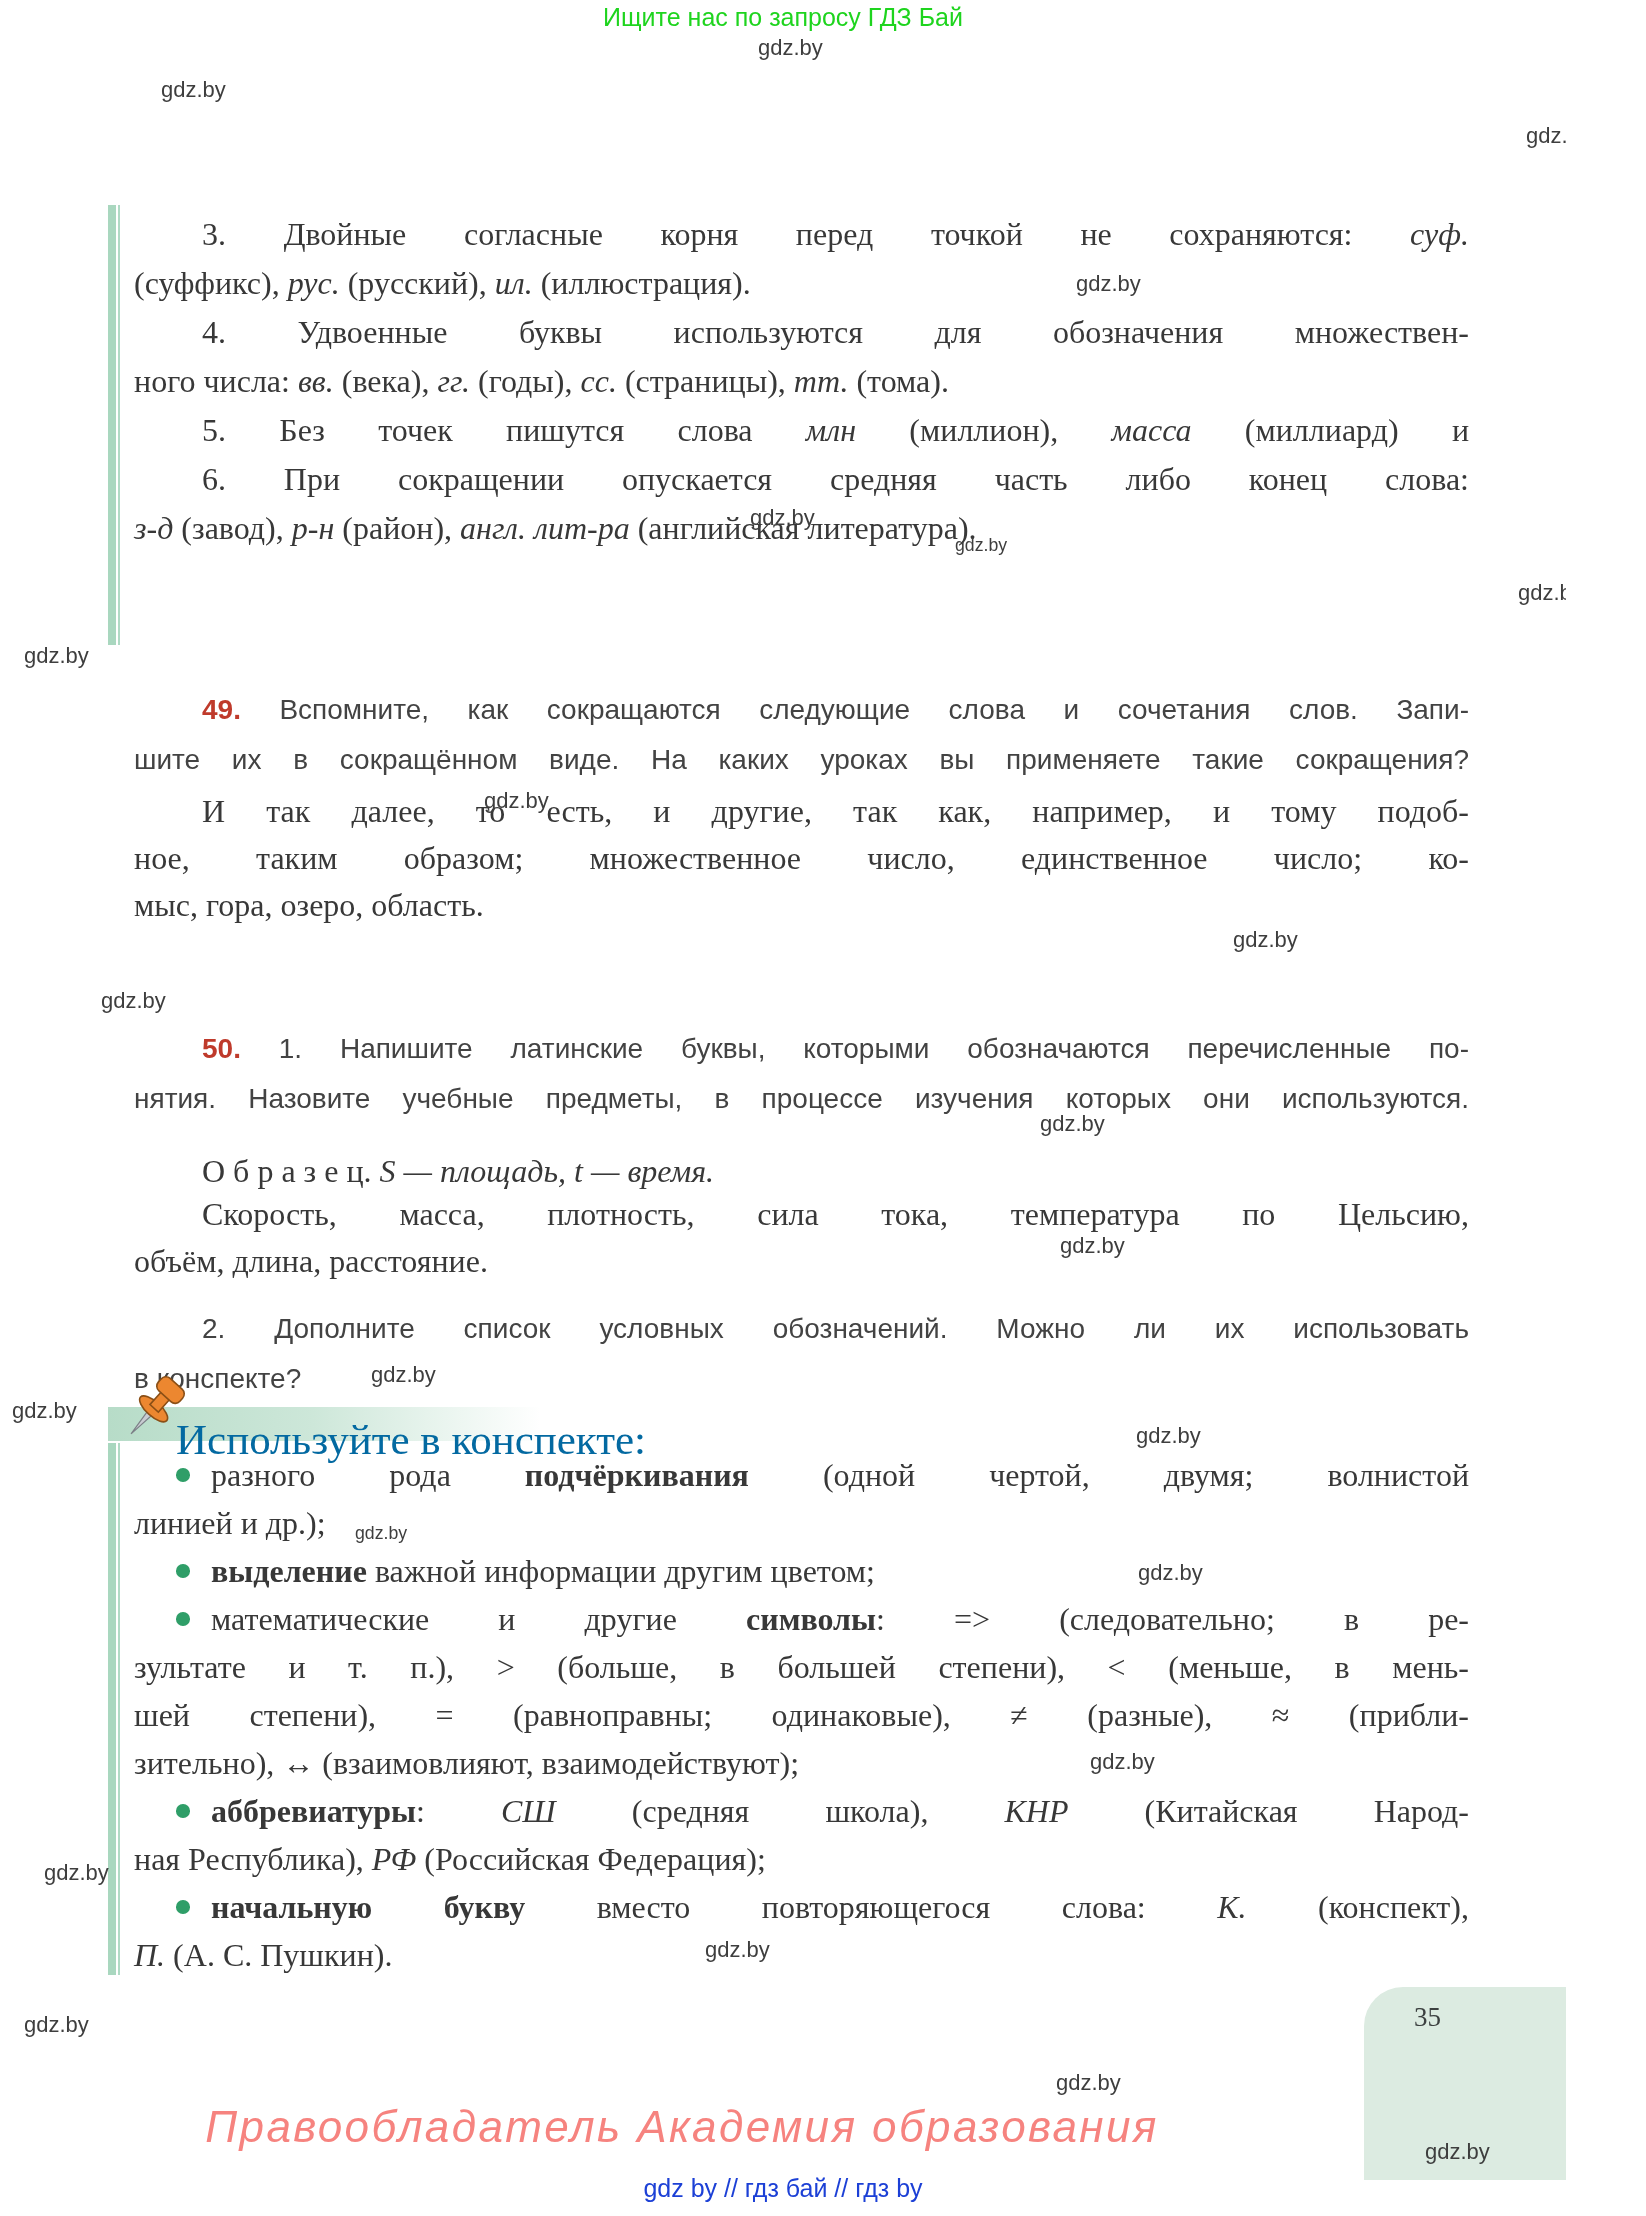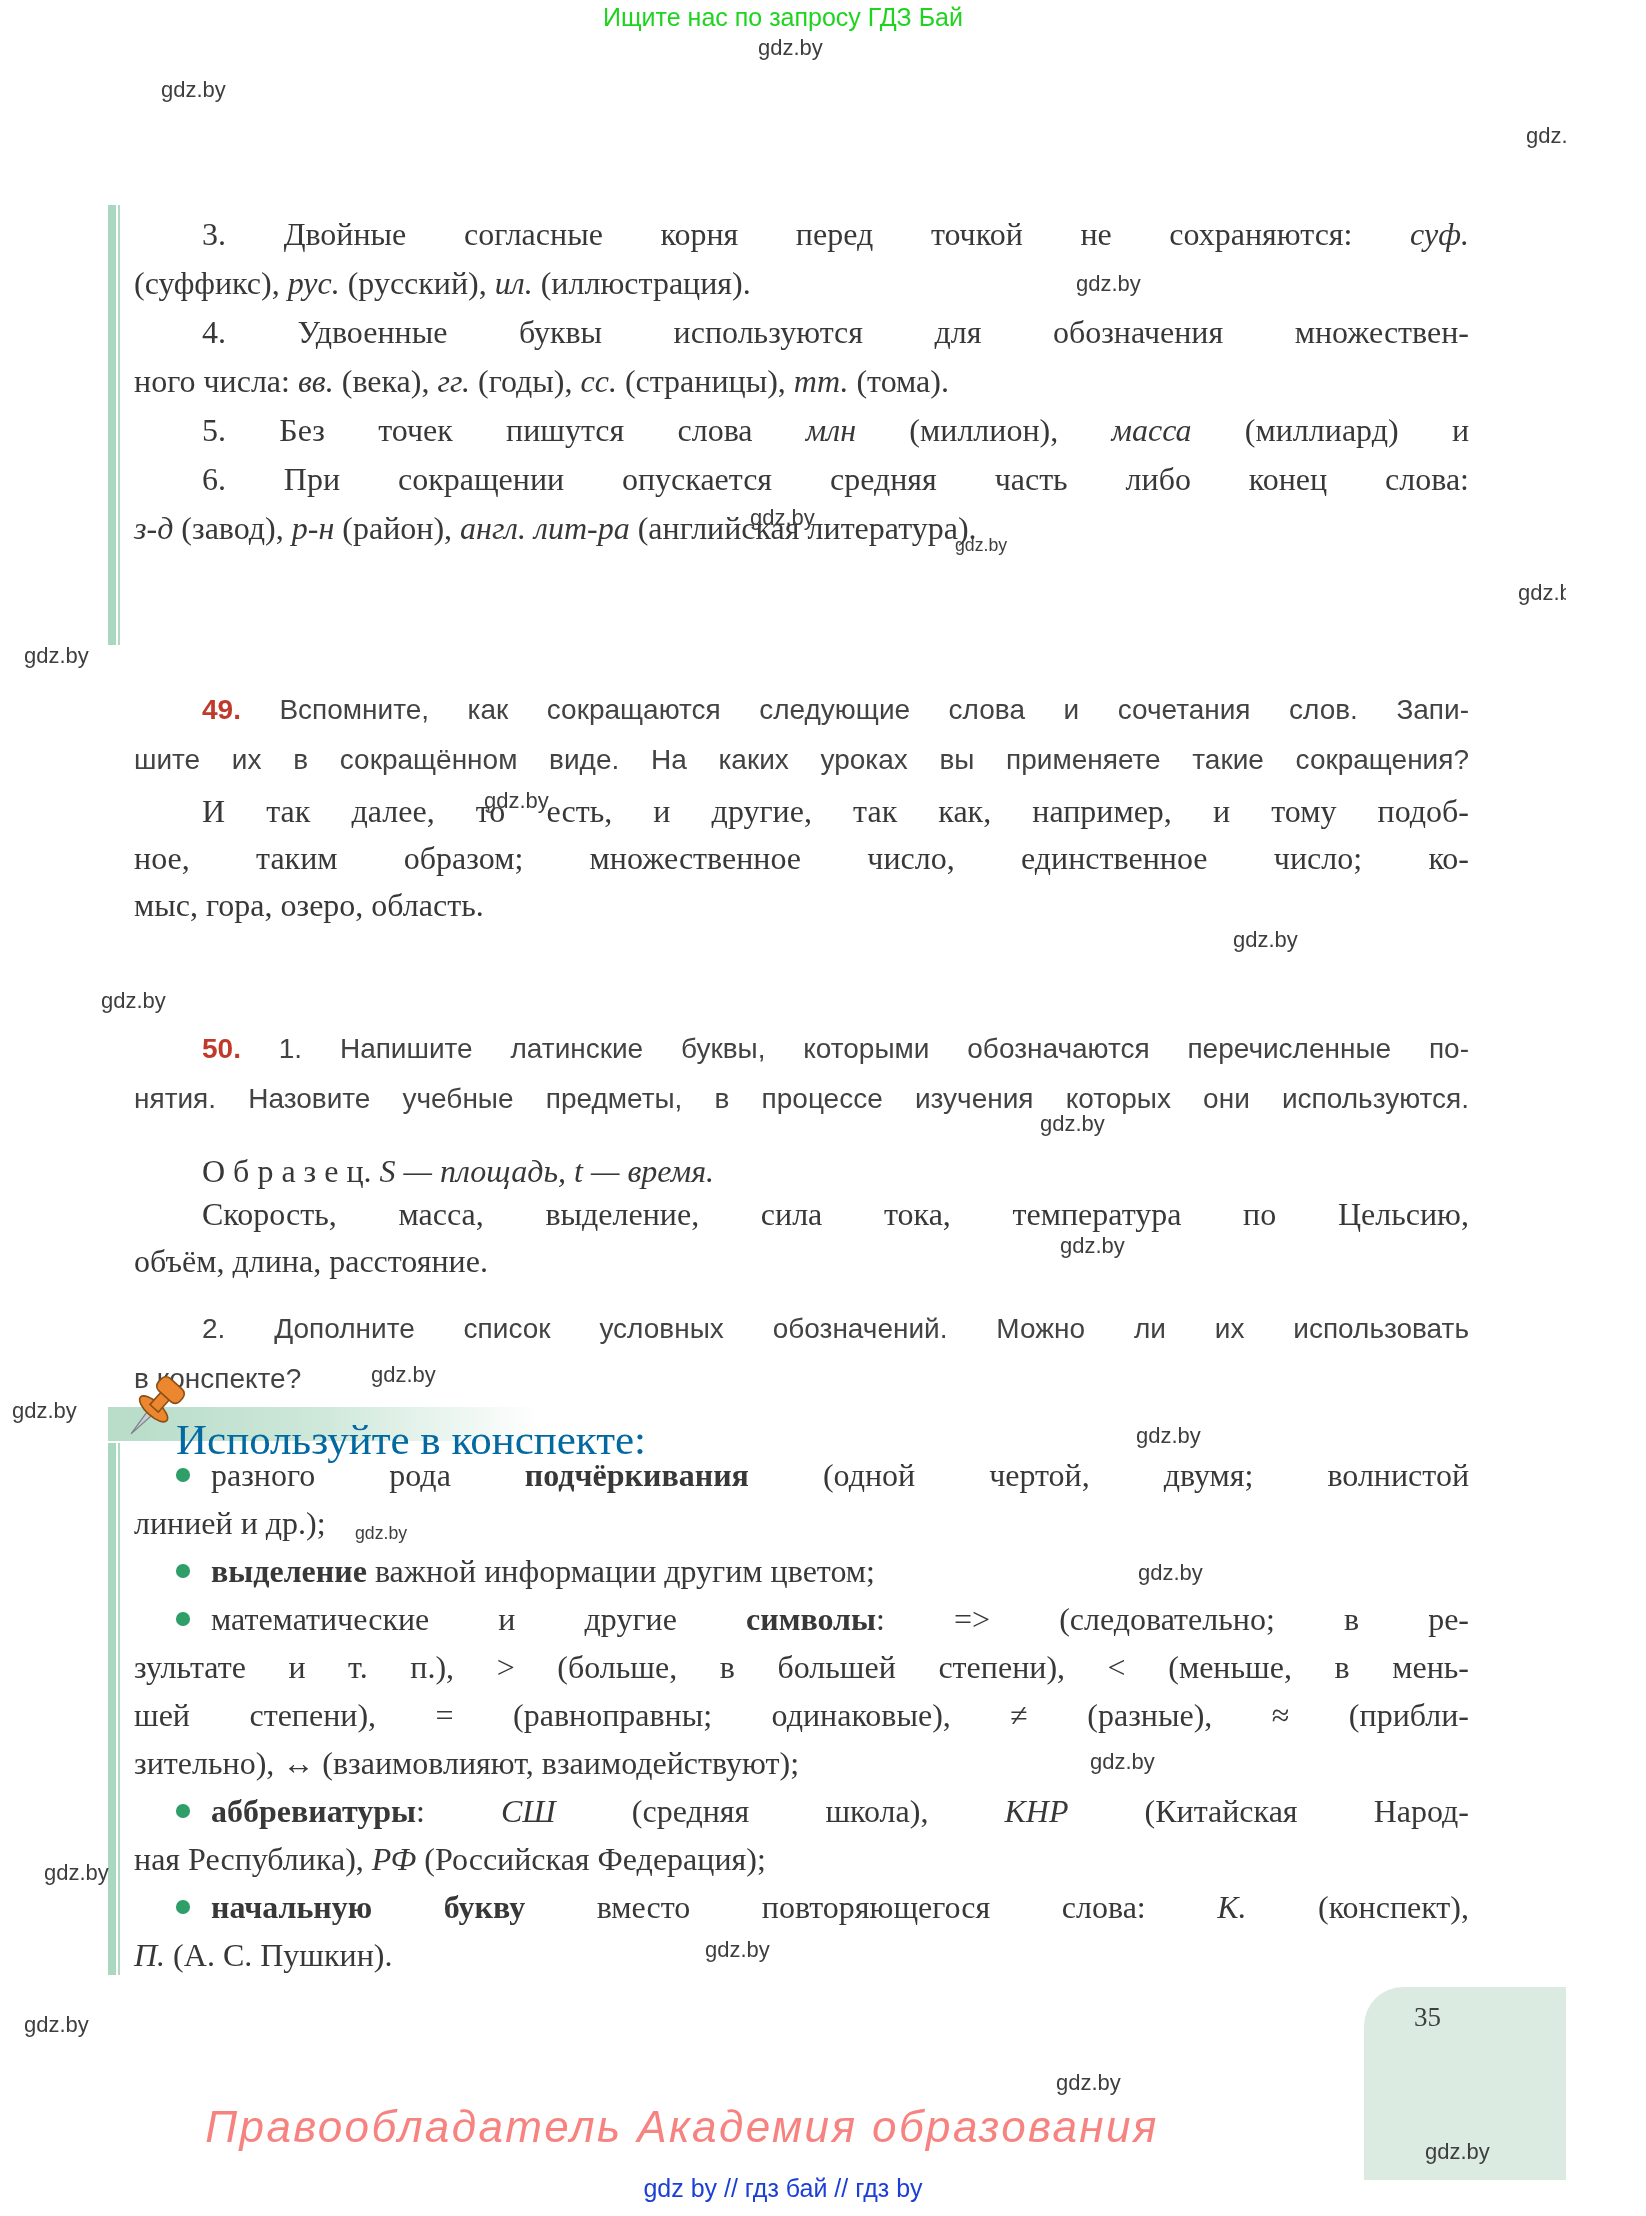--- a/index.html
+++ b/index.html
@@ -88,21 +88,21 @@
     </div>
 
   <div class="textcol sans" id="ex50instr">
       <div class="line justify indent"><span class="run red">50. </span><span class="run">1. Напишите латинские буквы, которыми обозначаются перечисленные по-</span></div>
       <div class="line justify"><span class="run">нятия. Назовите учебные предметы, в процессе изучения которых они используются.</span></div>
     </div>
   <div class="textcol serif" id="obrazec">
       <div class="line indent"><span class="run">О б р а з е ц. </span><span class="run it">S — площадь, t — время.</span></div>
     </div>
   <div class="textcol serif" id="words50">
-      <div class="line justify indent"><span class="run">Скорость, масса, выделение, сила тока, температура по Цельсию,</span></div>
+      <div class="line justify indent"><span class="run">Скорость, масса, плотность, сила тока, температура по Цельсию,</span></div>
       <div class="line"><span class="run">объём, длина, расстояние.</span></div>
     </div>
   <div class="textcol sans" id="task2">
       <div class="line justify indent"><span class="run">2. Дополните список условных обозначений. Можно ли их использовать</span></div>
       <div class="line"><span class="run">в конспекте?</span></div>
     </div>
 
   <div class="note-bar"></div>
   <svg class="pushpin" width="77" height="81" viewBox="0 0 96 100">
     <g transform="rotate(42 46 42)">

